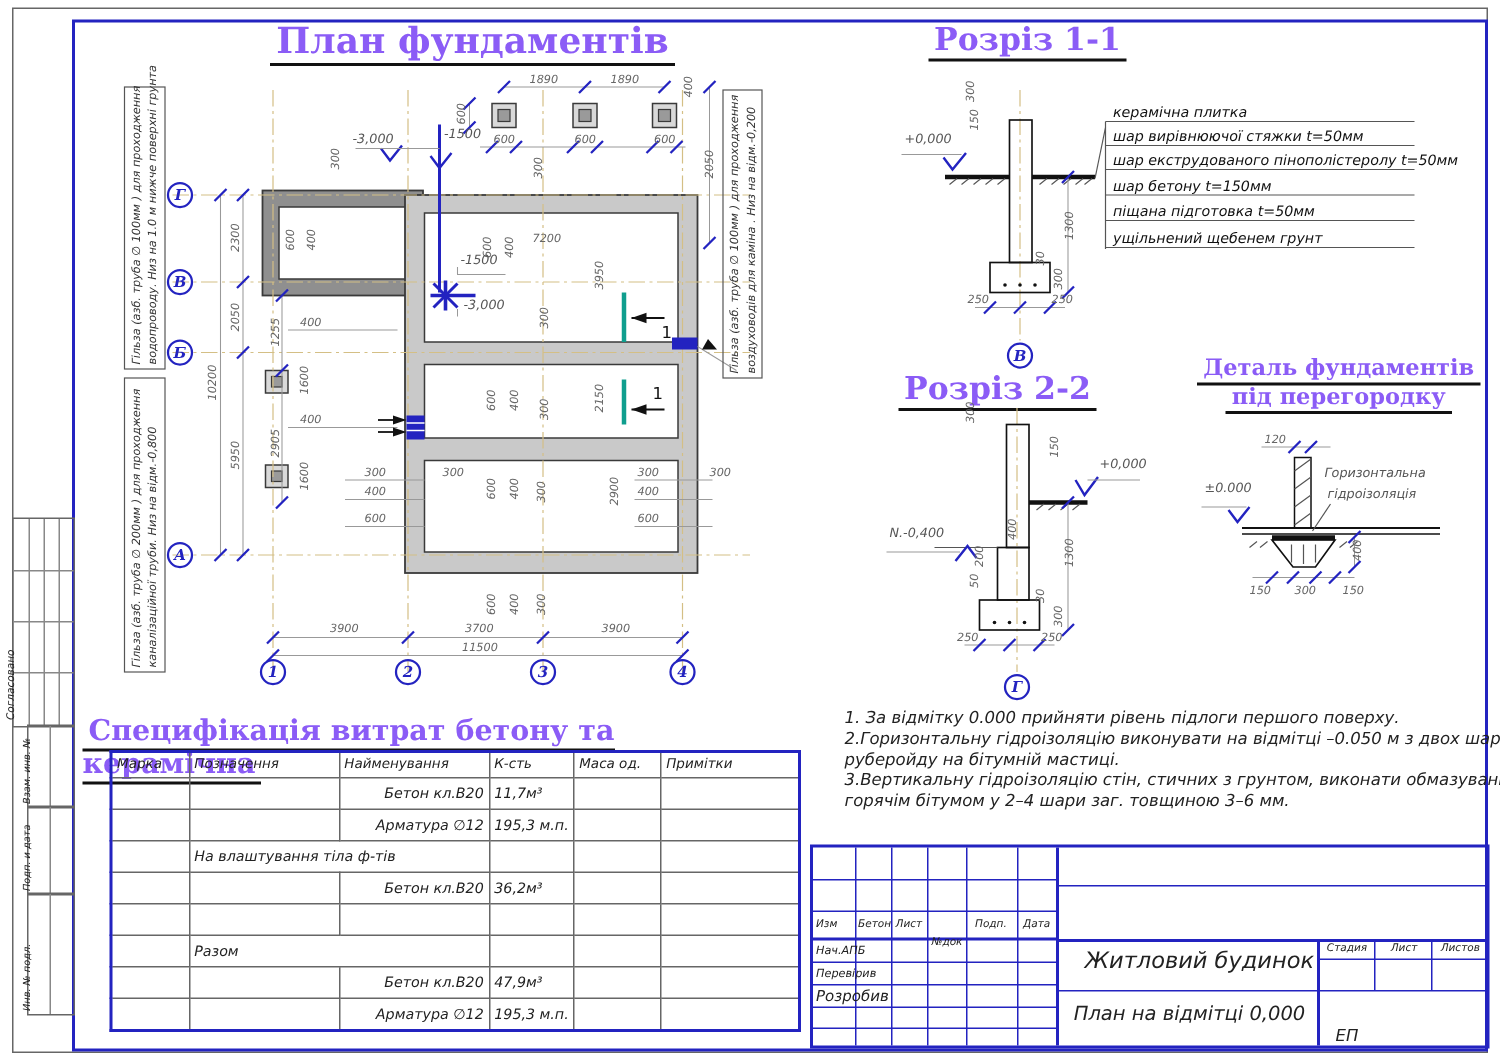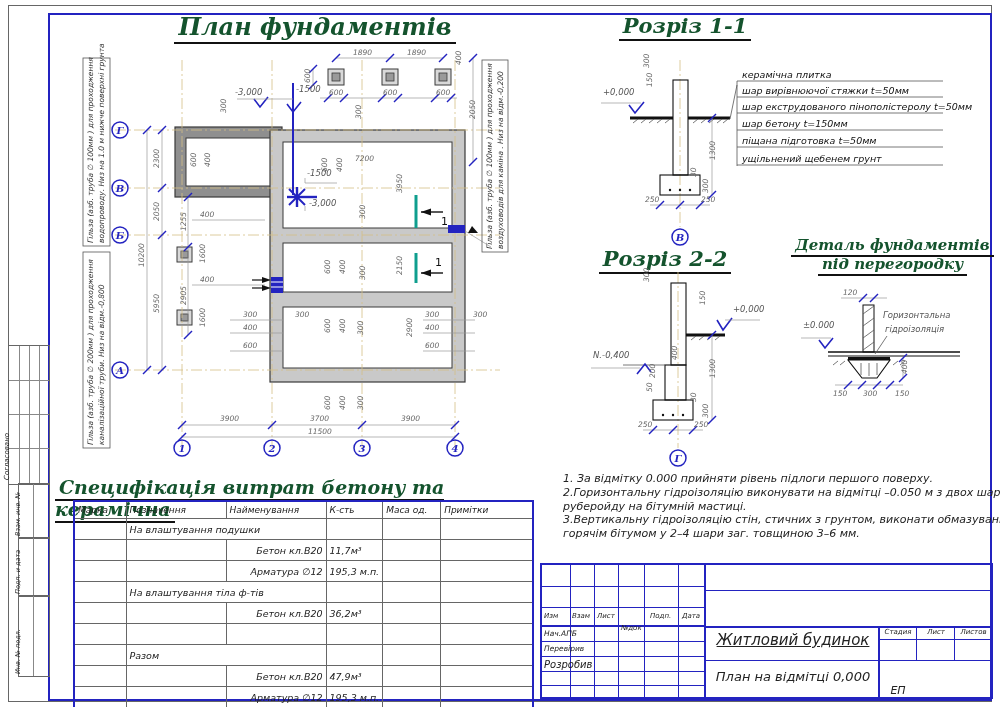--- a/index.html
+++ b/index.html
@@ -3,21 +3,21 @@
 <meta charset="utf-8">
 <style>
   html,body{margin:0;padding:0;background:#fff;}
   #sheet{position:relative;width:1000px;height:707px;background:#fff;overflow:hidden;
          font-family:"DejaVu Sans",sans-serif;}
   .abs{position:absolute;}
   
   #outer-border{left:8px;top:5px;width:982px;height:695px;border:1px solid #666;}
   #blue-frame{left:48px;top:13px;width:940px;height:684px;border:2px solid #2323c0;}
   
-  .h-title{font-family:"DejaVu Serif",serif;font-style:italic;font-weight:bold;color:#14532d;
+  .h-title{font-family:"DejaVu Serif",serif;font-weight:bold;color:#8b5cf6;
            text-align:center;}
   .h-title span{border-bottom:2px solid #111;padding:0 4px 1px;}
   
   #notes{left:527px;top:472px;width:466px;font-style:italic;font-size:11px;line-height:1.25;color:#222;margin-left:36px;}
   
   #spec-table{left:73px;top:500px;border-collapse:collapse;table-layout:fixed;
               border:2px solid #2323c0;font-style:italic;font-size:9.5px;color:#222;}
   #spec-table td{border:1px solid #666;padding:0 3px;height:20px;overflow:hidden;white-space:nowrap;}
   #spec-table tr.hdr td{height:16px;font-size:9px;}
   #spec-table td.rt{text-align:right;}
@@ -462,27 +462,20 @@
         <tr class="hdr">
       <td>Марка</td>
       <td>Позначення</td>
       <td>Найменування</td>
       <td>К-сть</td>
       <td>Маса од.</td>
       <td>Примітки</td>
     </tr>
     <tr>
           <td></td>
-          <td colspan="2">На влаштування подушки</td>
-          <td></td>
-          <td></td>
-          <td></td>
-        </tr>
-    <tr>
-          <td></td>
           <td></td>
           <td class="rt">Бетон кл.В20</td>
           <td>11,7м³</td>
           <td></td>
           <td></td>
         </tr>
     <tr>
           <td></td>
           <td></td>
           <td class="rt">Арматура ∅12</td>
@@ -548,37 +541,37 @@
     <div class="abs" style="left:102px;top:0;width:1px;height:132px;background:#2323c0;"></div>
     <div class="abs" style="left:136px;top:0;width:1px;height:132px;background:#2323c0;"></div>
     <div class="abs" style="left:0;top:21px;width:162px;height:1px;background:#2323c0;"></div>
     <div class="abs" style="left:0;top:42px;width:162px;height:1px;background:#2323c0;"></div>
     <div class="abs" style="left:0;top:60px;width:162px;height:2px;background:#2323c0;"></div>
     <div class="abs" style="left:0;top:76px;width:162px;height:1px;background:#2323c0;"></div>
     <div class="abs" style="left:0;top:91px;width:162px;height:1px;background:#2323c0;"></div>
     <div class="abs" style="left:0;top:106px;width:162px;height:1px;background:#2323c0;"></div>
     <div class="abs" style="left:0;top:120px;width:162px;height:1px;background:#2323c0;"></div>
     <div class="abs stxt" style="left:2px;top:47px;font-size:7px;">Изм</div>
-    <div class="abs stxt" style="left:30px;top:47px;font-size:7px;">Взам</div>
+    <div class="abs stxt" style="left:30px;top:47px;font-size:7px;">Бетон</div>
     <div class="abs stxt" style="left:55px;top:47px;font-size:7px;">Лист</div>
     <div class="abs stxt" style="left:79px;top:47px;font-size:7px;margin-top:12px;">№док</div>
     <div class="abs stxt" style="left:108px;top:47px;font-size:7px;">Подп.</div>
     <div class="abs stxt" style="left:140px;top:47px;font-size:7px;">Дата</div>
     <div class="abs stxt" style="left:2px;top:64px;font-size:7.5px;">Нач.АПБ</div>
     <div class="abs stxt" style="left:2px;top:79px;font-size:7.5px;">Перевірив</div>
     <div class="abs stxt" style="left:2px;top:94px;font-size:10px;font-style:italic;">Розробив</div>
 
     <div class="abs" style="left:164px;top:25px;width:285px;height:1px;background:#2323c0;"></div>
     <div class="abs" style="left:164px;top:61px;width:285px;height:2px;background:#2323c0;"></div>
     <div class="abs" style="left:336px;top:61px;width:2px;height:71px;background:#2323c0;"></div>
     <div class="abs" style="left:374px;top:61px;width:1px;height:34px;background:#2323c0;"></div>
     <div class="abs" style="left:412px;top:61px;width:1px;height:34px;background:#2323c0;"></div>
     <div class="abs" style="left:338px;top:74px;width:111px;height:1px;background:#2323c0;"></div>
     <div class="abs" style="left:338px;top:95px;width:111px;height:1px;background:#2323c0;"></div>
     <div class="abs" style="left:164px;top:95px;width:173px;height:1px;background:#2323c0;"></div>
     <div class="abs stxt" style="left:338px;top:63px;width:36px;text-align:center;font-size:7px;">Стадия</div>
     <div class="abs stxt" style="left:376px;top:63px;width:36px;text-align:center;font-size:7px;">Лист</div>
     <div class="abs stxt" style="left:414px;top:63px;width:35px;text-align:center;font-size:7px;">Листов</div>
     <div class="abs stxt" style="left:338px;top:78px;width:36px;text-align:center;font-size:11px;margin-top:41px;">ЕП</div>
-    <div class="abs stxt" style="left:168px;top:66px;width:166px;text-align:center;font-size:15px;text-decoration:underline;">Житловий будинок</div>
+    <div class="abs stxt" style="left:168px;top:66px;width:166px;text-align:right;font-size:15px;">Житловий будинок</div>
     <div class="abs stxt" style="left:168px;top:104px;width:166px;text-align:center;font-size:13px;">План на відмітці 0,000</div>
   </div>
 </div>
 
 </body></html>

